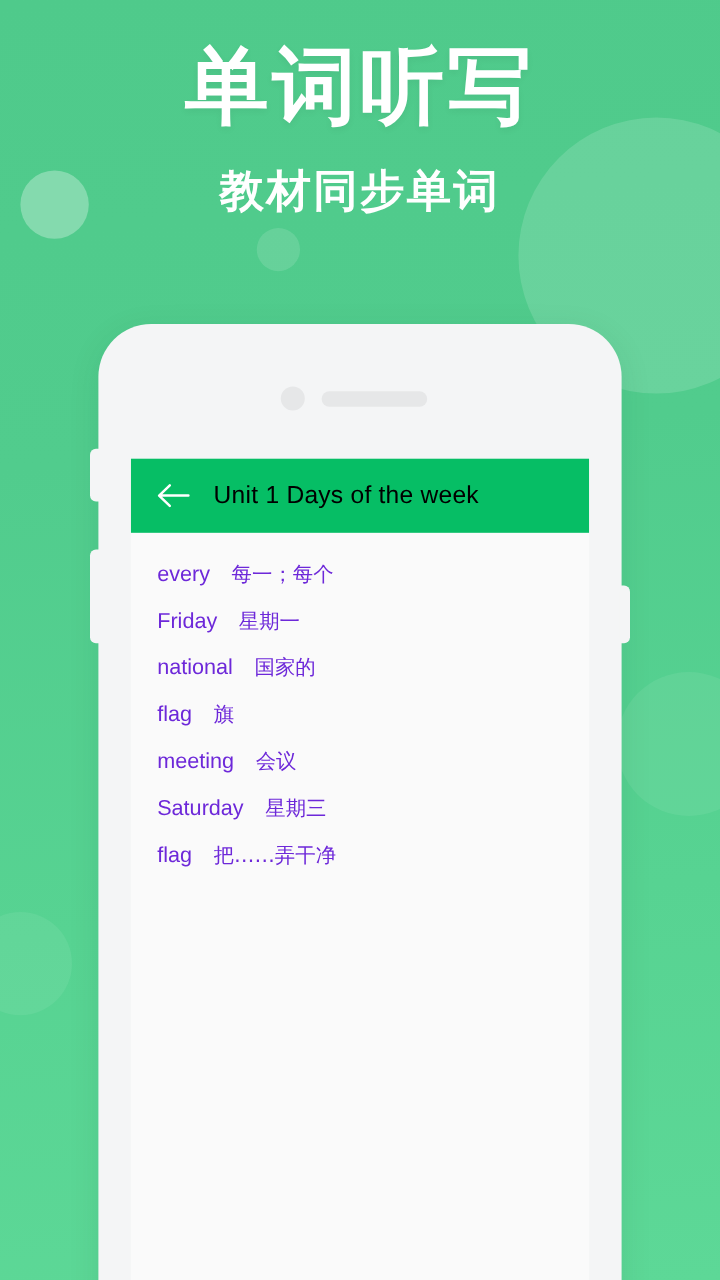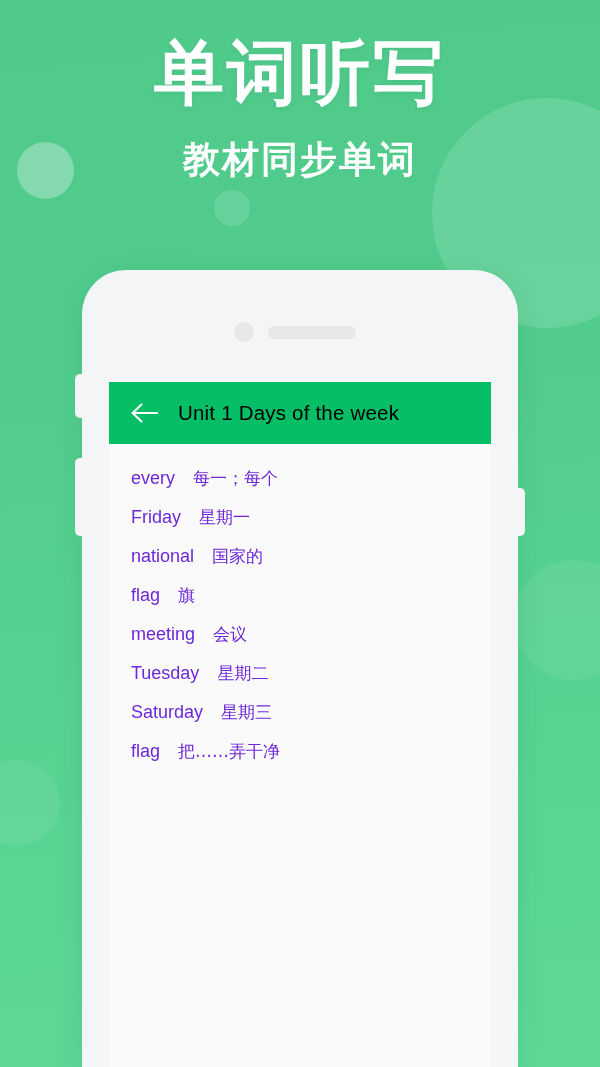--- a/index.html
+++ b/index.html
@@ -167,24 +167,20 @@
           </div>
           <div class="word-row">
             <span class="en">flag</span>
             <span class="cn">旗</span>
           </div>
           <div class="word-row">
             <span class="en">meeting</span>
             <span class="cn">会议</span>
           </div>
           <div class="word-row">
-            <span class="en">Tuesday</span>
-            <span class="cn">星期二</span>
-          </div>
-          <div class="word-row">
             <span class="en">Saturday</span>
             <span class="cn">星期三</span>
           </div>
           <div class="word-row">
             <span class="en">flag</span>
             <span class="cn">把……弄干净</span>
           </div>
         </div>
 
     </div>

